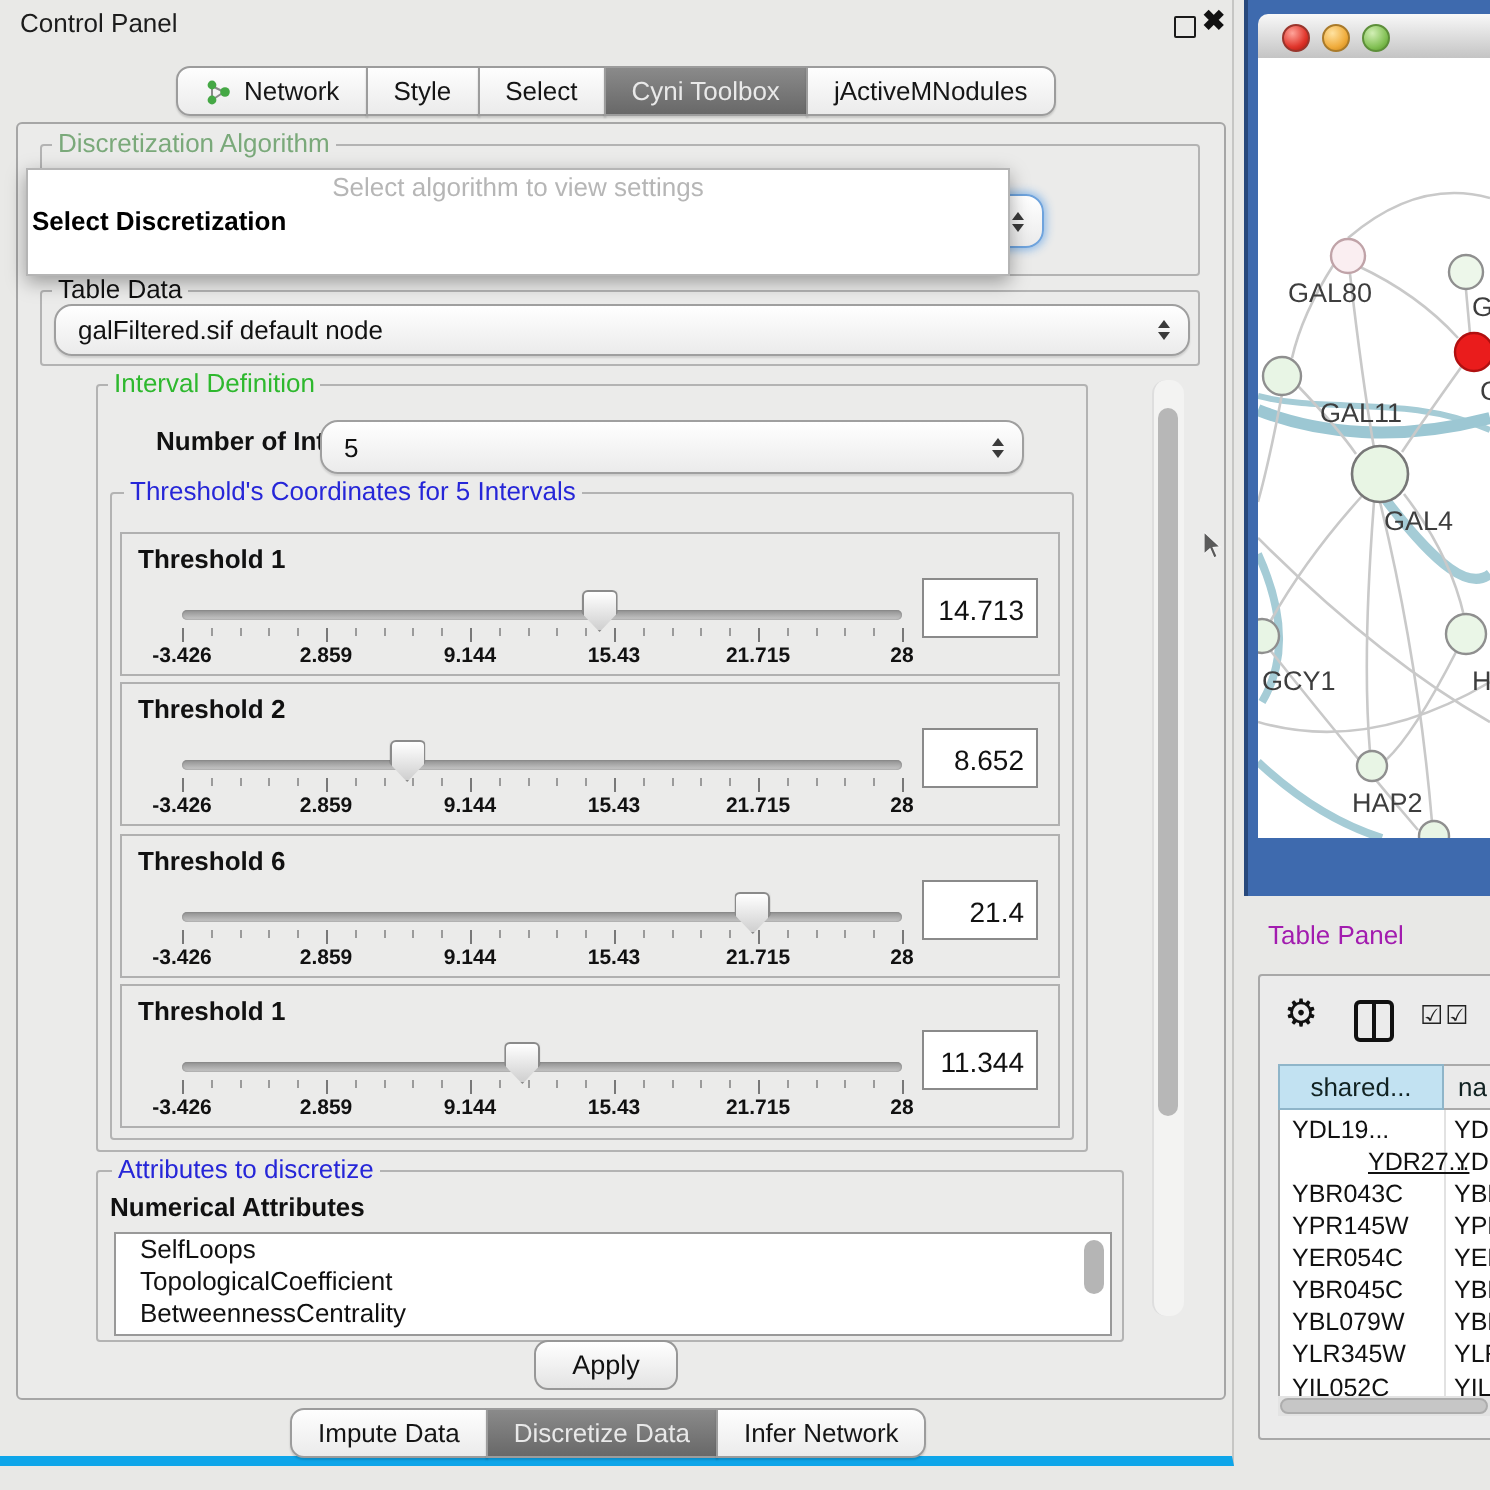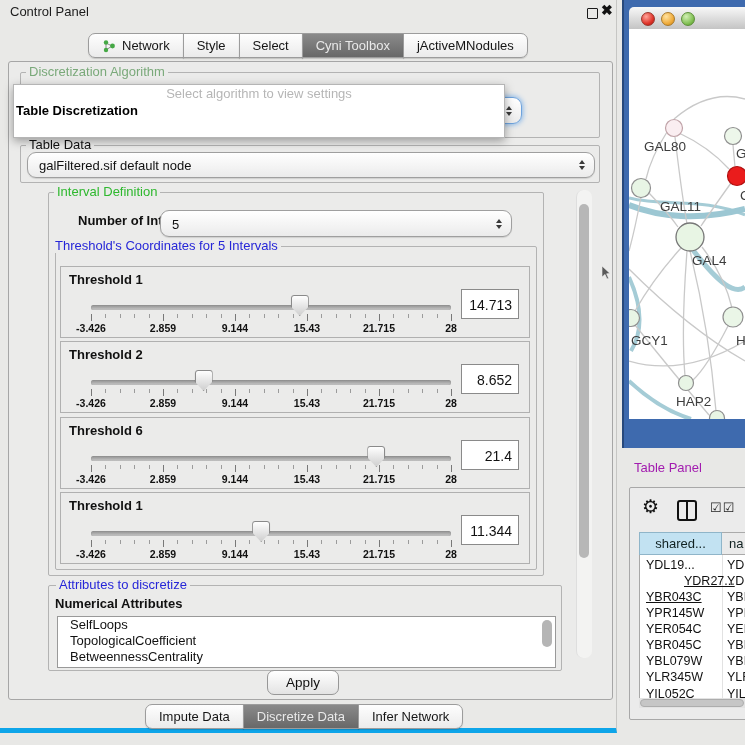--- a/index.html
+++ b/index.html
@@ -119,21 +119,21 @@
     <div class="glabel green" style="left:26px;top:65px;color:#7aa97a;">Discretization Algorithm</div>
     <div class="combo focus-ring" style="left:26px;top:97px;width:494px;height:25px;">
       <span class="spin">
           <i class="u"></i>
           <i class="d"></i>
         </span>
     </div>
 
     <div class="popup">
       <span class="ph">Select algorithm to view settings</span>
-      <span class="it sel">Table Discretization</span>
+      <span class="it sel">Select Discretization</span>
     </div>
 
     <div class="gbox" style="left:20px;top:145px;width:578px;height:36px;"></div>
     <div class="glabel bold" style="left:26px;top:138px;font-weight:normal;">Table Data</div>
     <div class="combo" style="left:27px;top:152px;width:566px;height:24px;">
       <span class="val">galFiltered.sif default node</span>
       <span class="spin">
           <i class="u"></i>
           <i class="d"></i>
         </span>
@@ -145,21 +145,21 @@
     <div class="glabel bold" style="left:75px;top:214px;">Number of Intervals</div>
     <div class="combo" style="left:160px;top:210px;width:350px;height:25px;">
       <span class="val">5</span>
       <span class="spin">
           <i class="u"></i>
           <i class="d"></i>
         </span>
     </div>
 
     <div class="gbox" style="left:55px;top:246px;width:480px;height:322px;"></div>
-    <div class="glabel blue" style="left:52px;top:239px;">Threshold's Coordinates for 5 Intervals</div>
+    <div class="glabel blue" style="left:62px;top:239px;">Threshold's Coordinates for 5 Intervals</div>
 
     <div class="tblock" style="top:266px;">
       <div class="t-label">Threshold 1</div>
       <div class="track"></div>
       <div class="minor"></div>
       <div class="major"></div>
       <div class="thumb" style="left: 229.791px;"></div>
       <span class="ticklbl" style="left:0px;">-3.426</span>
       <span class="ticklbl" style="left:72px;">2.859</span>
       <span class="ticklbl" style="left:144px;">9.144</span>
@@ -311,21 +311,21 @@
 
   <div class="th1">shared...</div>
   <div class="th2">na</div>
   <div class="tbody"></div>
   <div class="colline"></div>
 
   <span class="cell" style="left:646px;top:558px;">YDL19...</span>
   <span class="cell" style="left:727px;top:558px;">YDL1</span>
   <span class="cell" style="left:684px;top:574px;text-decoration:underline;">YDR27...</span>
   <span class="cell" style="left:727px;top:574px;">YDR2</span>
-  <span class="cell" style="left:646px;top:590px;text-decoration:underline;">YBR043C</span>
+  <span class="cell" style="left:646px;top:590px;">YBR043C</span>
   <span class="cell" style="left:727px;top:590px;">YBR0</span>
   <span class="cell" style="left:646px;top:606px;">YPR145W</span>
   <span class="cell" style="left:727px;top:606px;">YPR1</span>
   <span class="cell" style="left:646px;top:622px;">YER054C</span>
   <span class="cell" style="left:727px;top:622px;">YER0</span>
   <span class="cell" style="left:646px;top:638px;">YBR045C</span>
   <span class="cell" style="left:727px;top:638px;">YBR0</span>
   <span class="cell" style="left:646px;top:654px;">YBL079W</span>
   <span class="cell" style="left:727px;top:654px;">YBL0</span>
   <span class="cell" style="left:646px;top:670px;">YLR345W</span>

